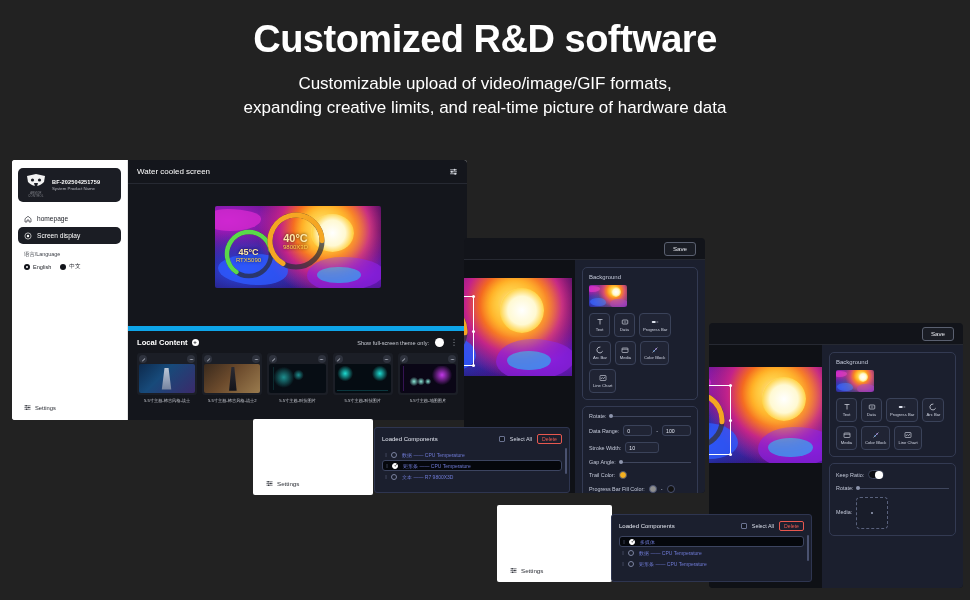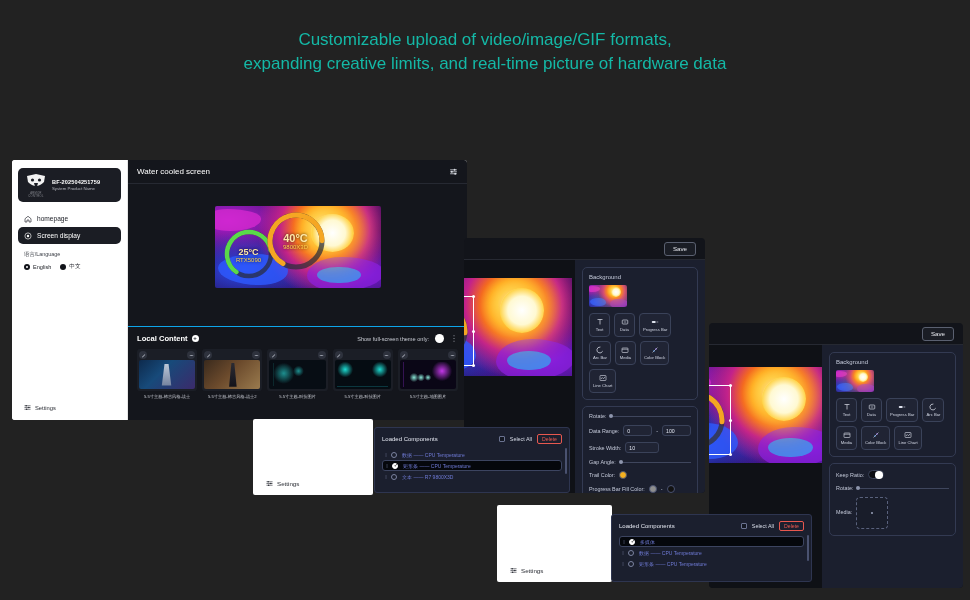--- a/index.html
+++ b/index.html
@@ -11,21 +11,21 @@
     position: relative;
   }
 
   
   .hero { width: 100%; text-align: center; padding-top: 18px; }
   .hero-title {
     font-size: 38px; font-weight: bold; color: #ffffff;
     letter-spacing: -0.5px; line-height: 1.15;
   }
   .hero-sub {
-    margin-top: 10px; font-size: 17px; color: #14b8a6;
+    margin-top: 10px; font-size: 17px; color: #ffffff;
     line-height: 1.42; font-weight: 400;
   }
 
   
   .win { position: absolute; background: #14161c; border-radius: 4px; overflow: hidden; }
 
   
   #panel1 { left: 12px; top: 160px; width: 455px; height: 260px; background: #ffffff;
             border-radius: 3px; display: flex; }
   .p1-side { width: 116px; background: #ffffff; position: relative;
@@ -99,21 +99,21 @@
   
   .gauge { position: absolute; }
   .gauge svg { display: block; }
   .g-val { position: absolute; left: 0; right: 0; text-align: center;
            color: #ffe9a8; font-weight: bold; text-shadow: 0 0 3px rgba(0,0,0,.8); }
   .g-sub { position: absolute; left: 0; right: 0; text-align: center;
            color: #ffd04a; text-shadow: 0 0 3px rgba(0,0,0,.8); }
 
   
   .p1-local { position: absolute; left: 0; right: 0; top: 166px; bottom: 0;
-              border-top: 1px solid #0ea5e9; padding: 7px 9px 0 9px; }
+              border-top: 5px solid #0ea5e9; padding: 7px 9px 0 9px; }
   .p1-local-head { display: flex; align-items: center; justify-content: space-between; }
   .p1-local-title { display: flex; align-items: center; gap: 4px;
                     font-size: 7.6px; font-weight: bold; color: #ffffff; }
   .plus-badge { width: 7px; height: 7px; border-radius: 50%; background: #ffffff;
                 color: #14161c; font-size: 6px; line-height: 7px; text-align: center;
                 font-weight: bold; }
   .p1-local-right { display: flex; align-items: center; gap: 6px; }
   .p1-local-lbl { font-size: 5.6px; color: #c9ccd4; }
   .toggle-pill { width: 9px; height: 9px; border-radius: 50%; background: #ffffff; }
   .kebab { font-size: 8px; color: #9ea2ab; line-height: 6px; letter-spacing: 0; }
@@ -247,20 +247,21 @@
   .rcbx.checked::after { content: "✓"; position: absolute; left: 0.6px; top: -1.4px;
                          font-size: 5.5px; color: #111; line-height: 7px; }
   .lc-txt { font-size: 5px; color: #6f7bd6; white-space: nowrap; }
   .lc-sb { position: absolute; right: 2px; top: 20px; width: 2px; height: 26px;
            background: #4a5270; border-radius: 1px; }
 </style>
 </head>
 <body>
 
 <div class="hero">
+  <div class="hero-title">Customized R&amp;D software</div>
   <div class="hero-sub">
     <div>Customizable upload of video/image/GIF formats,</div>
     <div>expanding creative limits, and real-time picture of hardware data</div>
   </div>
 </div>
 
 <div class="win" id="panel1">
 
   <div class="p1-side">
     <div class="p1-logo">
@@ -345,21 +346,21 @@
           <div class="blob b3"></div>
             <div class="blob b4"></div>
           <div class="sun"></div>
         </div>
 
         <div class="gauge" style="left:8px;top:22px;width:52px;height:52px;">
           <svg viewBox="0 0 52 52" style="width:52px;height:52px;">
             <circle cx="26" cy="26" r="22" fill="none" stroke="#2a2a33" stroke-width="4.5" stroke-opacity=".7"></circle>
             <circle cx="26" cy="26" r="22" fill="none" stroke="#5ad94a" stroke-width="4.5" stroke-dasharray="86 138" stroke-linecap="round" transform="rotate(125 26 26)"></circle>
           </svg>
-          <div class="g-val" style="top:19px;font-size:9px;">25°C</div>
+          <div class="g-val" style="top:19px;font-size:9px;">45°C</div>
           <div class="g-sub" style="top:29px;font-size:6px;">RTX5090</div>
         </div>
 
         <div class="gauge" style="left:50px;top:4px;width:62px;height:62px;">
           <svg viewBox="0 0 62 62" style="width:62px;height:62px;">
             <circle cx="31" cy="31" r="26" fill="none" stroke="#2f2f3a" stroke-width="5" stroke-opacity=".75"></circle>
             <circle cx="31" cy="31" r="26" fill="none" stroke="#f5a623" stroke-width="5" stroke-dasharray="108 164" stroke-linecap="round" transform="rotate(120 31 31)"></circle>
           </svg>
           <div class="g-val" style="top:22px;font-size:11px;">40°C</div>
           <div class="g-sub" style="top:34px;font-size:6px;">9800X3D</div>

